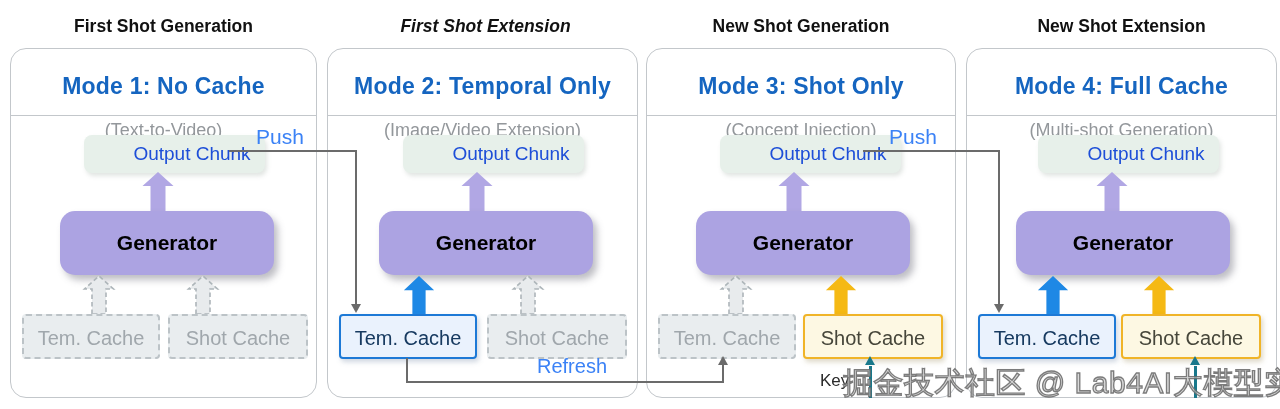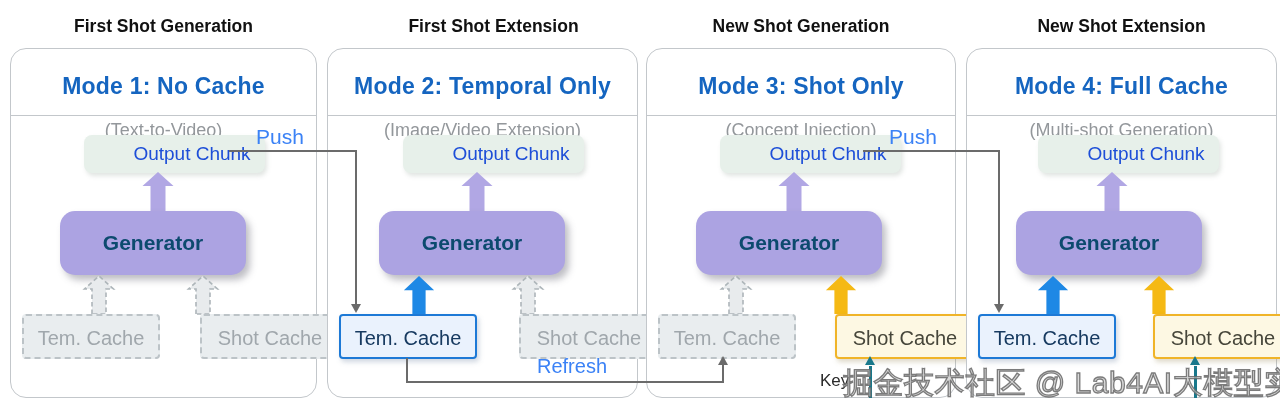--- a/index.html
+++ b/index.html
@@ -22,31 +22,31 @@
   .mode-title{margin-top:24px;font-size:23px;font-weight:bold;color:#1565C0;letter-spacing:0.2px;}
   .mode-sub{margin-top:20px;font-size:18px;color:#93979b;}
   .chunk{
     position:absolute;left:73px;top:86px;width:146px;height:38px;
     background:#e7f0ea;border-radius:8px;text-align:center;line-height:38px;
     font-size:19px;font-weight:500;color:#1d4ed8;
     box-shadow:2px 3px 4px rgba(140,155,145,0.25);
     padding-left:35px;
   }
   .gen{
-    position:absolute;left:49px;top:162px;width:186px;height:64px;
+    position:absolute;left:49px;top:162px;width:214px;height:64px;
     background:#aca3e2;border-radius:15px;text-align:center;line-height:64px;
-    font-size:21px;font-weight:bold;color:#0c4a6e;
+    font-size:21px;font-weight:bold;color:#000000;
     box-shadow:4px 5px 7px rgba(110,110,125,0.45);
   }
   .cache{
     position:absolute;top:265px;height:45px;border-radius:4px;text-align:center;
     line-height:45px;font-size:20px;box-sizing:border-box;
   }
   .cache.tem{left:11px;width:138px;}
-  .cache.shot{left:157px;width:140px;margin-left:32px;}
+  .cache.shot{left:157px;width:140px;}
   .cache.dashed{background:#e9edef;border:2px dashed #bcc3c7;color:#a0a7ac;}
   .cache.blue{background:#eaf2fd;border:2.5px solid #1d79d6;color:#173a60;font-weight:500;
               box-shadow:2px 3px 5px rgba(120,140,170,0.35);}
   .cache.gold{background:#fdf8e3;border:2.5px solid #f0b428;color:#46463a;font-weight:500;
               box-shadow:2px 3px 5px rgba(160,145,100,0.35);}
   .uparrow{position:absolute;width:34px;height:40px;}
   .uparrow.out{left:130px;top:123px;}
   .uparrow.temA{left:71px;top:226px;}
   .uparrow.shotA{left:175px;top:226px;}
   .hline,.vline{position:absolute;background:#6b6b6b;}
@@ -64,21 +64,21 @@
     -webkit-text-stroke:1.3px rgba(105,105,105,0.85);
     text-shadow:0 0 1px rgba(120,120,120,0.5);
   }
 </style>
 </head>
 <body>
 
 <div class="stage">
 
   <div class="col-title" style="left:10px;width:307px;">First Shot Generation</div>
-  <div class="col-title" style="left:338px;width:311px;">First Shot Extension</div>
+  <div class="col-title" style="left:330px;width:311px;font-style:italic;">First Shot Extension</div>
   <div class="col-title" style="left:646px;width:310px;">New Shot Generation</div>
   <div class="col-title" style="left:966px;width:311px;">New Shot Extension</div>
 
   <div class="panel" style="left:10px;width:307px;">
     <div class="panel-head">
       <div class="mode-title">Mode 1: No Cache</div>
       <div class="mode-sub">(Text-to-Video)</div>
     </div>
     <div class="chunk">Output Chunk</div>
     <svg class="uparrow out" viewBox="0 0 34 40">

